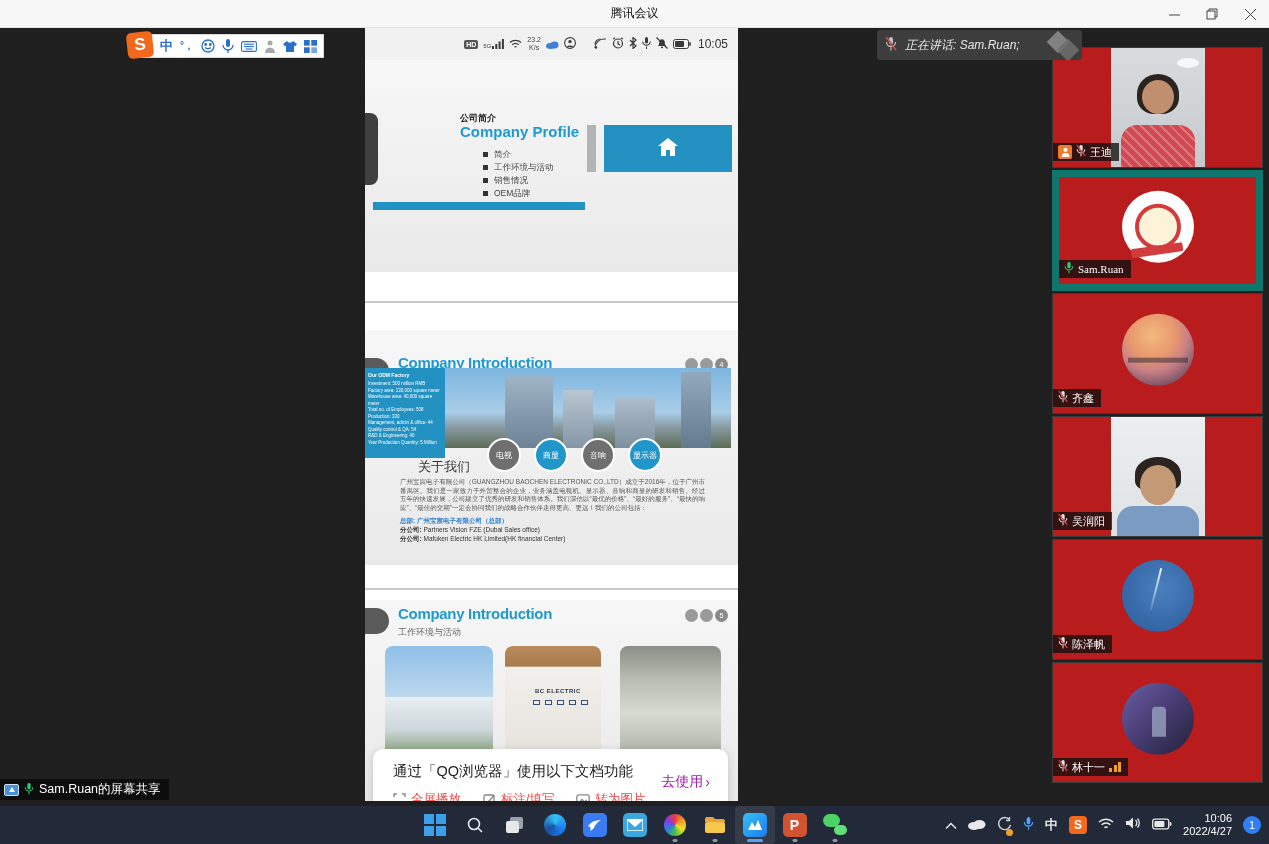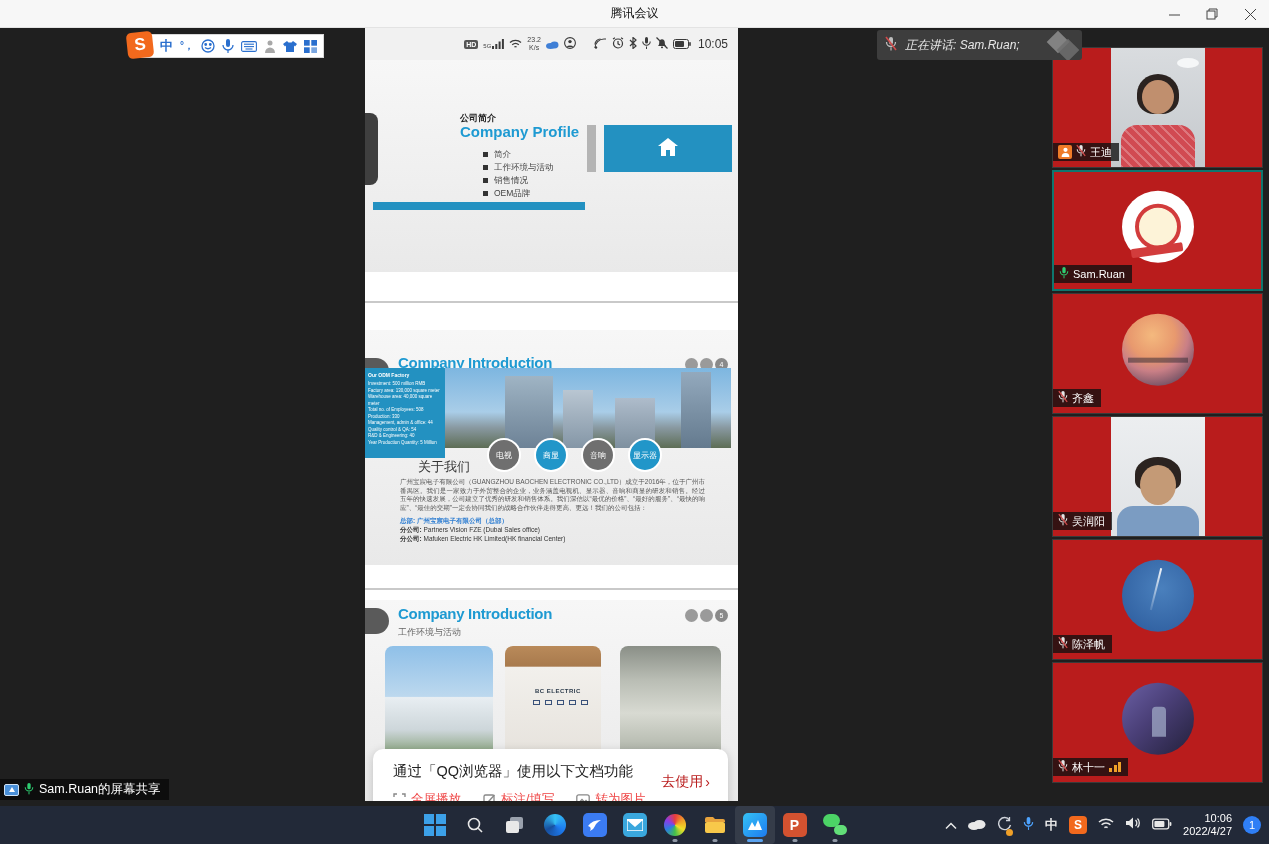--- a/index.html
+++ b/index.html
@@ -79,36 +79,36 @@
   .ph2 { left:140px; width:96px; background:linear-gradient(#b98a5a 0%,#a87a4d 18%,#f2f0ec 19%,#e6e2dc 100%); }
   .ph3 { left:255px; width:101px; background:linear-gradient(#8a8f87 0%,#b9bdb4 30%,#d8dad2 60%,#aab0a4 100%); }
   .wall-txt { position:absolute; left:30px; top:42px; font-size:6px; font-weight:bold; color:#2b3a4a; letter-spacing:0.5px; }
   .wall-icons { position:absolute; left:28px; top:54px; display:flex; gap:5px; }
   .wall-icons i { width:7px; height:5px; border:1px solid #39517a; display:block; }
   .s3-ph.row2 { top:195px; height:40px; }
 
   
   .promo { position:absolute; left:8px; top:689px; width:355px; height:71px; background:#fff; border-radius:10px; box-shadow:0 2px 10px rgba(0,0,0,.18); z-index:5; }
   .promo-title { position:absolute; left:20px; top:13px; font-size:14.5px; color:#222; }
-  .promo-go { position:absolute; right:18px; top:24px; font-size:14px; color:#b91c1c; display:flex; align-items:center; gap:2px; }
+  .promo-go { position:absolute; right:18px; top:24px; font-size:14px; color:#a21caf; display:flex; align-items:center; gap:2px; }
   .promo-feats { position:absolute; left:20px; top:42px; display:flex; gap:22px; }
   .pf { display:flex; align-items:center; gap:5px; font-size:12.5px; color:#ef4444; }
   .pf svg { display:block; }
 
   
   .speaking { left:877px; top:30px; width:205px; height:30px; background:#3d3d3d; border-radius:3px; display:flex; align-items:center; padding:0 8px; gap:8px; z-index:9; overflow:hidden; }
   .speaking .txt { color:#e8e8e8; font-size:12px; white-space:nowrap;font-style:italic; }
   .sp-shapes { position:absolute; right:6px; top:4px; display:flex; }
   .sp-shapes i { width:16px; height:16px; background:#8e8e8e; transform:rotate(45deg); margin-left:-6px; opacity:.85; display:block; }
   .sp-shapes i:nth-child(2){ background:#6f6f6f; margin-top:8px; }
 
   
   .panel { left:1052px; top:47px; width:211px; }
   .tile { position:relative; width:211px; height:121px; background:#b91c1c; border:1px solid #3a3a3a; margin-bottom:2px; overflow:hidden; }
-  .tile.speaking-b { border:2px solid #0f766e; }
+  .tile.speaking-b { border:7px solid #0f766e;font-family:Liberation Serif, serif; }
   .vstrip { position:absolute; top:0; bottom:0; left:58px; width:94px; }
   .v1 { background:linear-gradient(#d9dcdf,#c5c9cd); }
   .v3 { background:linear-gradient(#eceef0,#dfe2e5); }
   .p-hair { position:absolute; border-radius:50% 50% 40% 40%; background:#2b2320; }
   .p-head { position:absolute; border-radius:50%; }
   .p-body { position:absolute; border-radius:16px 16px 0 0; }
   .stripe-red { background:#d14a52; background-image:repeating-linear-gradient(45deg, rgba(255,255,255,.25) 0 2px, transparent 2px 7px); }
   .avatar { position:absolute; left:50%; top:50%; transform:translate(-50%,-56%); width:72px; height:72px; border-radius:50%; }
   .av-sam { background:#fff; display:flex; align-items:center; justify-content:center; }
   .av-sam .ring { width:46px; height:46px; border-radius:50%; border:4px solid #d23c3c; background:#fdf3d8; position:relative; }

